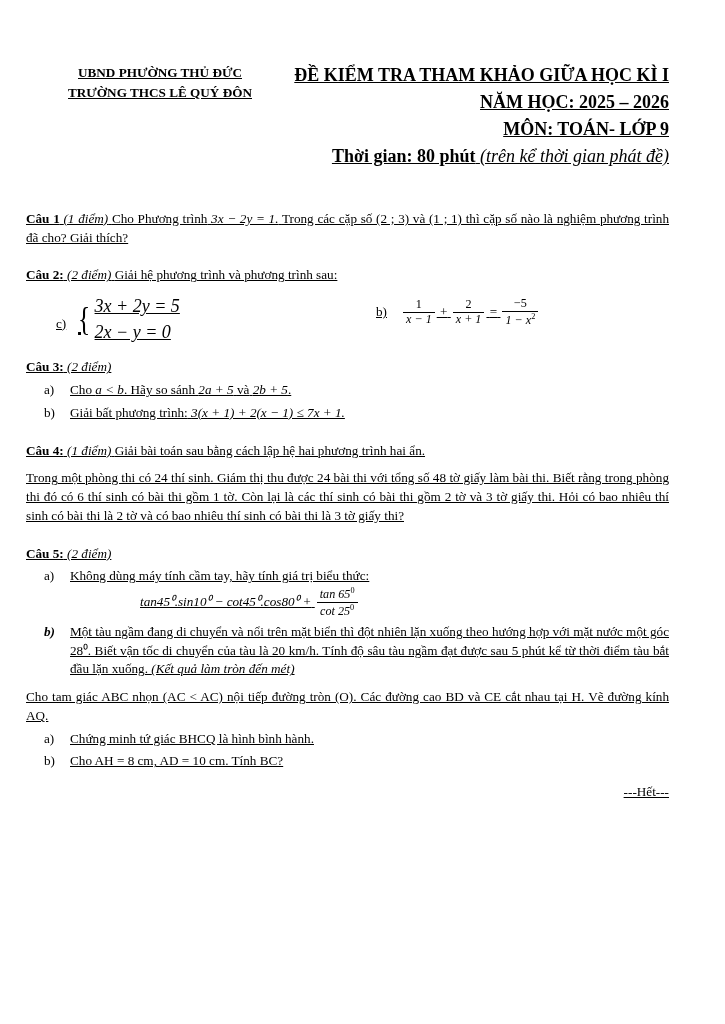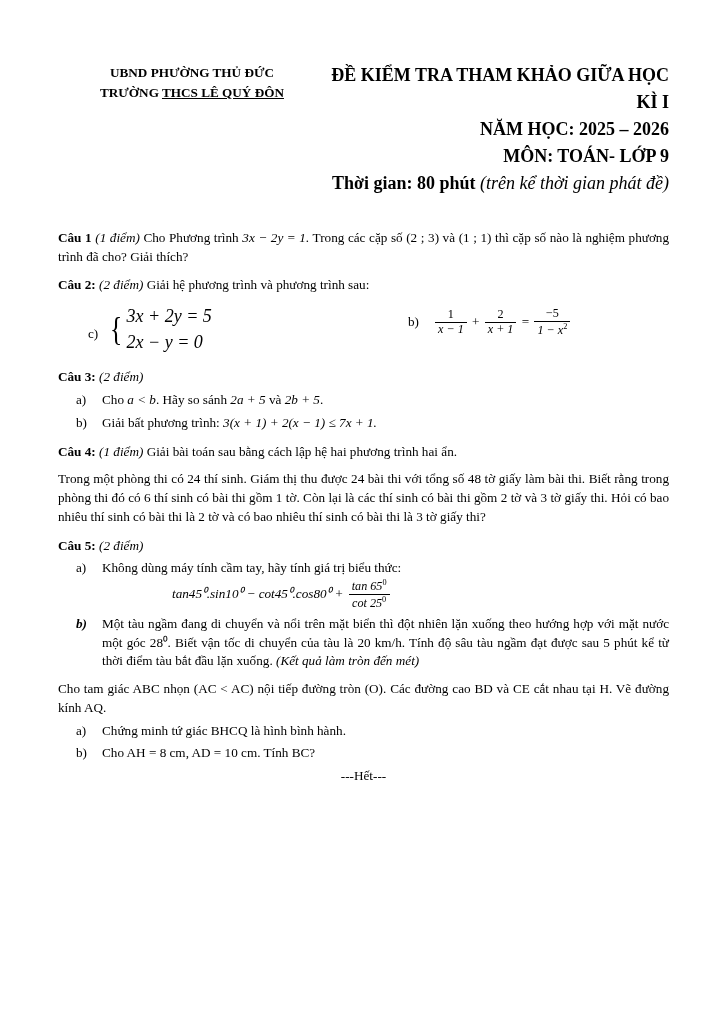--- a/index.html
+++ b/index.html
@@ -16,21 +16,22 @@
     line-height: 1.42;
   }
   .page {
     position: relative;
     width: 725px;
     height: 1024px;
     padding: 0;
     box-sizing: border-box;
   }
   .content {
-    padding: 62px 56px 0 58px;
+    padding: 62px 56px 0 26px;
+    text-decoration: underline;
   }
   
   .header {
     display: flex;
     flex-direction: row;
     align-items: flex-start;
     margin-bottom: 6px;
   }
   .header-left {
     width: 268px;
@@ -52,24 +53,24 @@
   .header-right .time {
     font-weight: bold;
     white-space: nowrap;
   }
   .header-right .time .ital {
     font-weight: normal;
     font-style: italic;
   }
   
   .q {
-    margin-top: 10px;
+    margin-top: 19px;
     text-align: justify;
   }
-  .q-first { margin-top: 32px; }
+  .q-first { margin-top: 40px; }
   b.lbl { font-weight: bold; }
   i.it { font-style: italic; }
   .para {
     margin-top: 9px;
     text-align: justify;
   }
   .tight { margin-top: 13px; }
   ol.alpha {
     margin: 4px 0 0 0;
     padding-left: 44px;
@@ -143,21 +144,21 @@
   }
   .sys-right {
     flex: 1;
     display: flex;
     align-items: center;
     padding-top: 4px;
     padding-left: 20px;
   }
   .sys-right .rl { margin-right: 14px; }
   .indent-2 { padding-left: 70px; }
-  .end { text-align: center; margin-top: 4px; }
+  .end { text-align: right; margin-top: 12px; }
 </style>
 </head>
 <body>
 
 <div class="page">
   <div class="content">
 
     <div class="header">
       <div class="header-left">
         <div>UBND PHƯỜNG THỦ ĐỨC</div>

